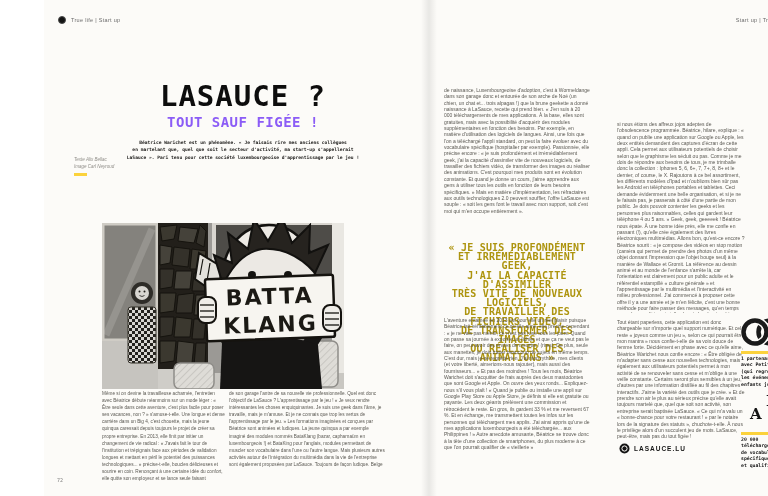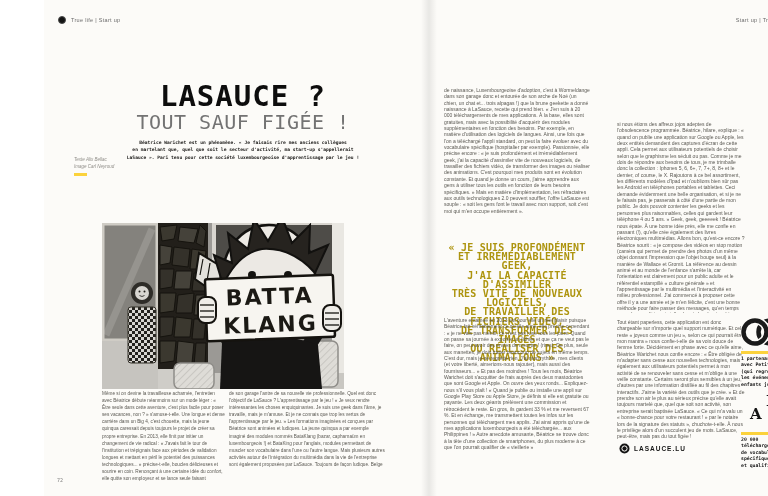--- a/index.html
+++ b/index.html
@@ -3,22 +3,22 @@
 <meta charset="utf-8">
 <style>
   html,body{margin:0;padding:0;}
   .spread{position:relative;width:768px;height:496px;background:#fcfbf8;overflow:hidden;
           font-family:"Liberation Sans",sans-serif;color:#55534e;margin-left:44px;}
   .abs{position:absolute;}
   .hdr{display:flex;align-items:center;gap:5px;font-size:5.5px;letter-spacing:.3px;color:#6b6b6b;}
   .dot{width:8px;height:8px;border-radius:50%;background:#141414;border:1px solid #4a4a4a;box-sizing:border-box;}
   .title1{font-family:"DejaVu Sans Mono",monospace;font-weight:bold;color:#0d0d0d;
           font-size:29px;line-height:30px;letter-spacing:1px;text-align:center;}
-  .title2{font-family:"DejaVu Sans Mono",monospace;font-weight:normal;color:#737373;
-          font-size:20px;line-height:23px;letter-spacing:.5px;text-align:center;}
+  .title2{font-family:"DejaVu Sans Mono",monospace;font-weight:bold;color:#8b5cf6;
+          font-size:14px;line-height:23px;letter-spacing:.5px;text-align:center;}
   .intro{font-family:"DejaVu Sans Mono",monospace;font-weight:bold;color:#1c1b19;
          font-size:4.6px;line-height:7.3px;text-align:center;white-space:pre-line;margin-top:5px;}
   .credits{font-size:4.5px;line-height:6.5px;color:#8f8d88;font-style:italic;}
   .yrule{background:#fbd23c;height:2.5px;}
   .body{font-size:4.7px;line-height:7.1px;color:#5a5852;overflow:hidden;text-align:left;}
   .bodyR{font-size:5px;line-height:6.35px;color:#5a5852;overflow:hidden;text-align:left;}
   .quote{font-family:"DejaVu Sans Mono",monospace;font-weight:bold;color:#ad940e;
          font-size:10px;line-height:9.2px;text-align:center;white-space:pre-line;letter-spacing:.2px;}
   .pnum{font-family:"DejaVu Sans Mono",monospace;font-size:5px;color:#7a7a7a;}
   .stat{font-family:"DejaVu Sans Mono",monospace;font-weight:bold;font-size:4.8px;

